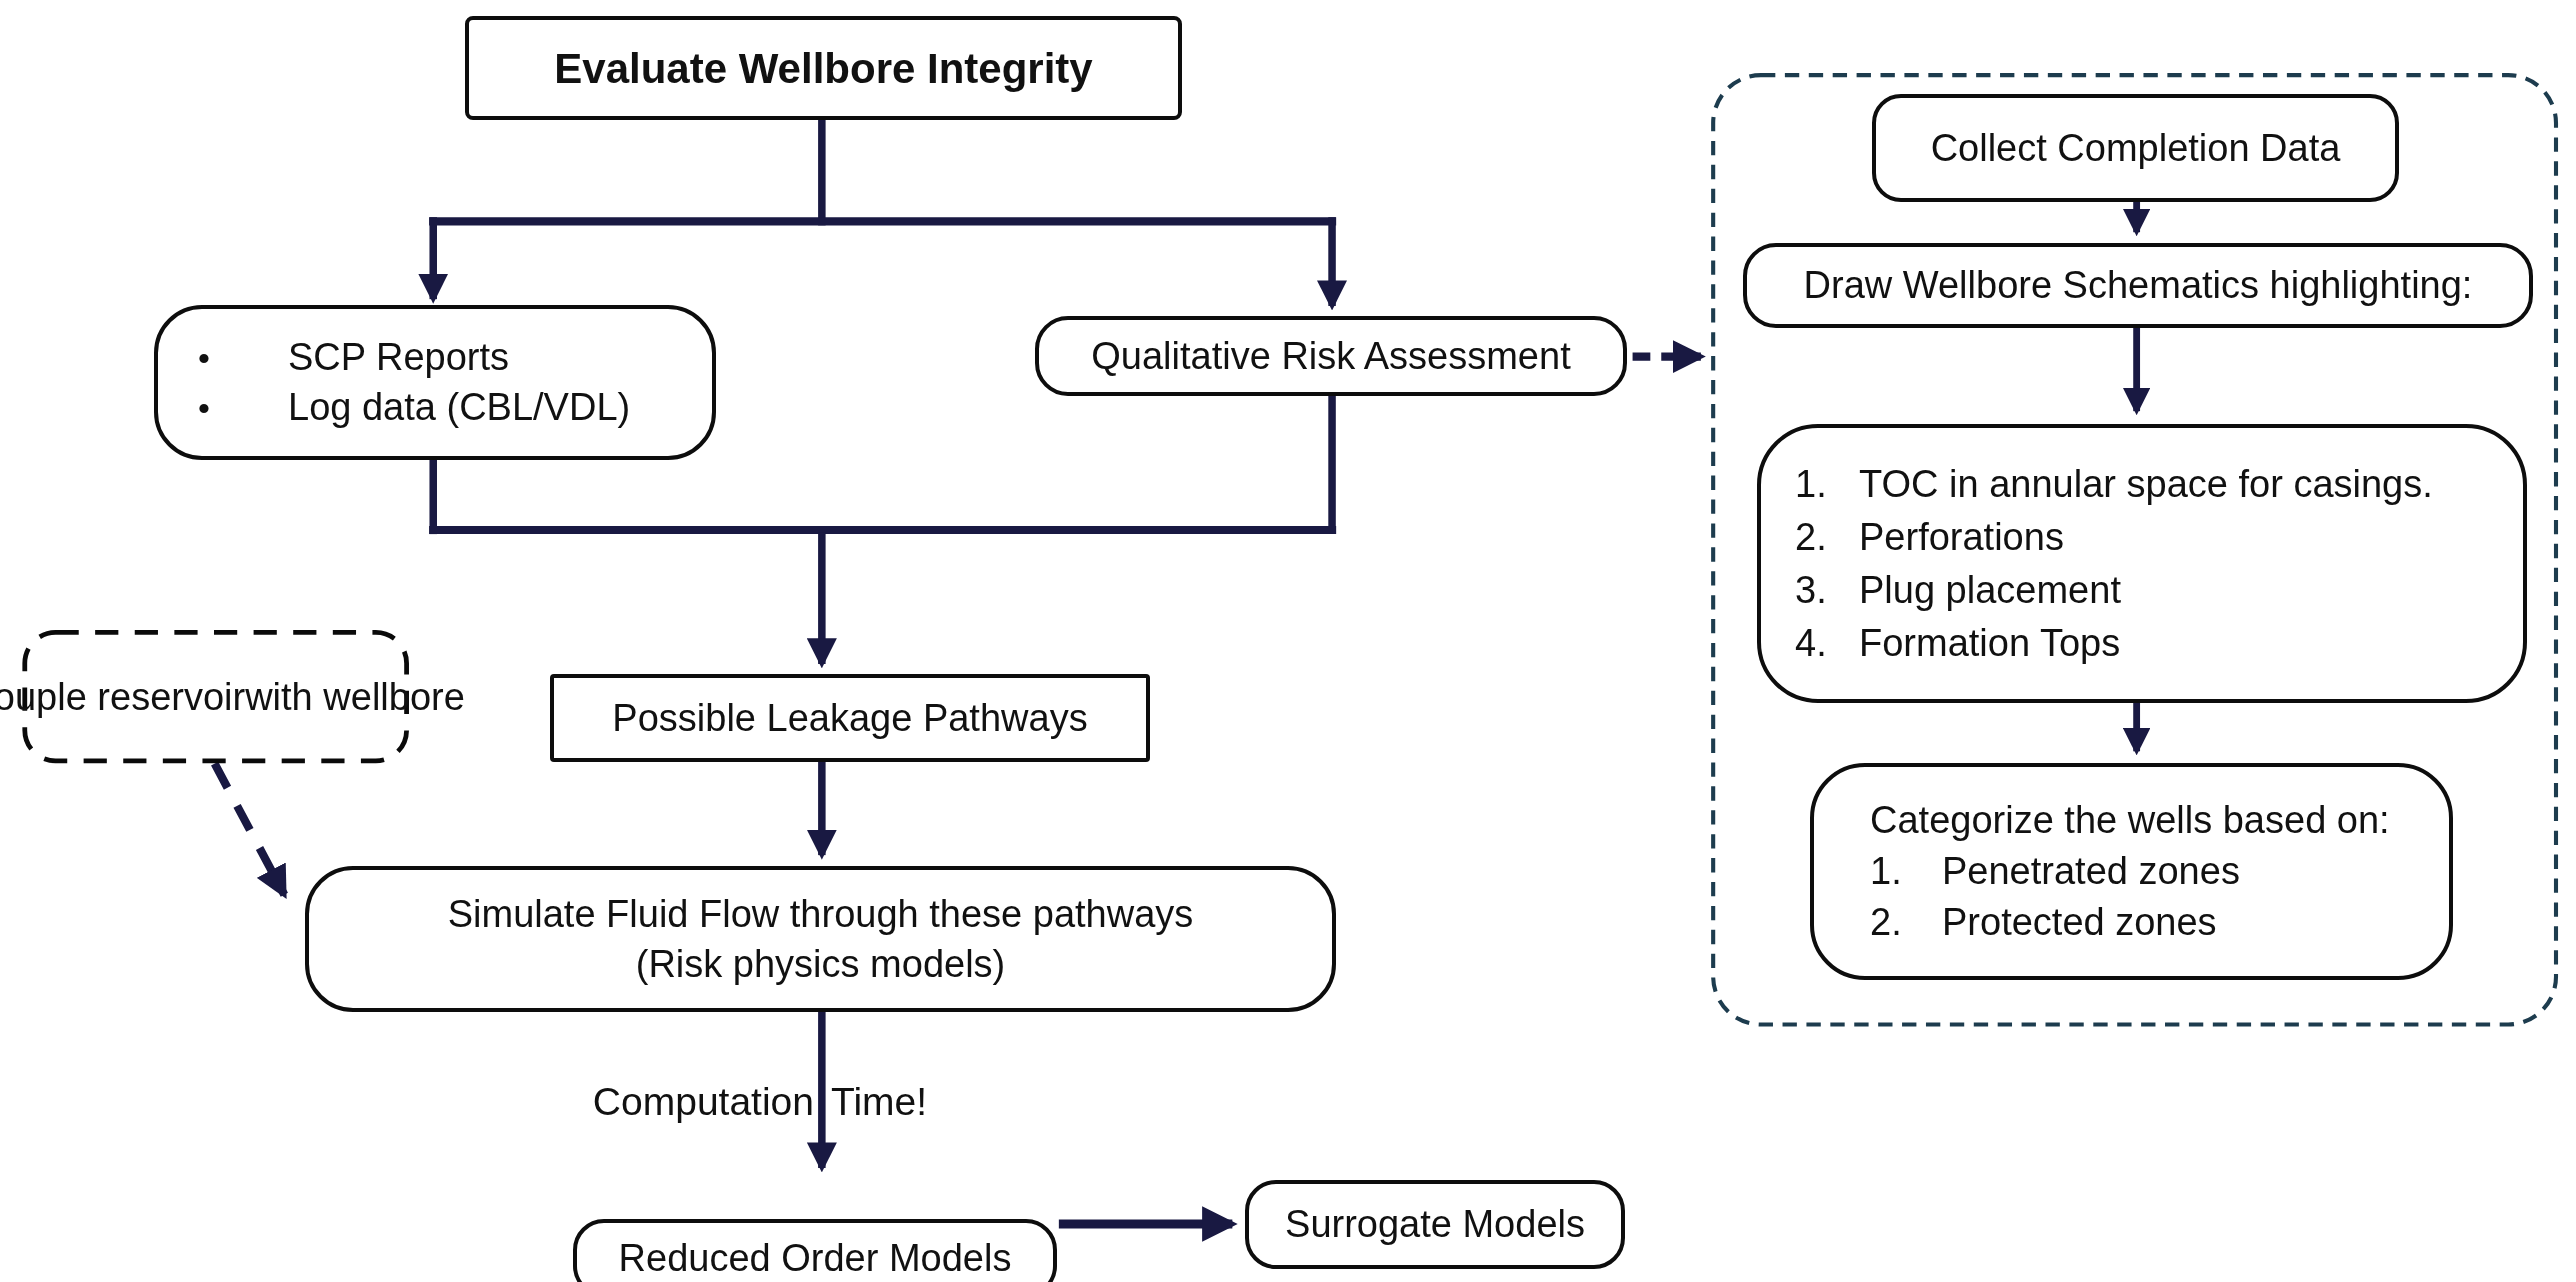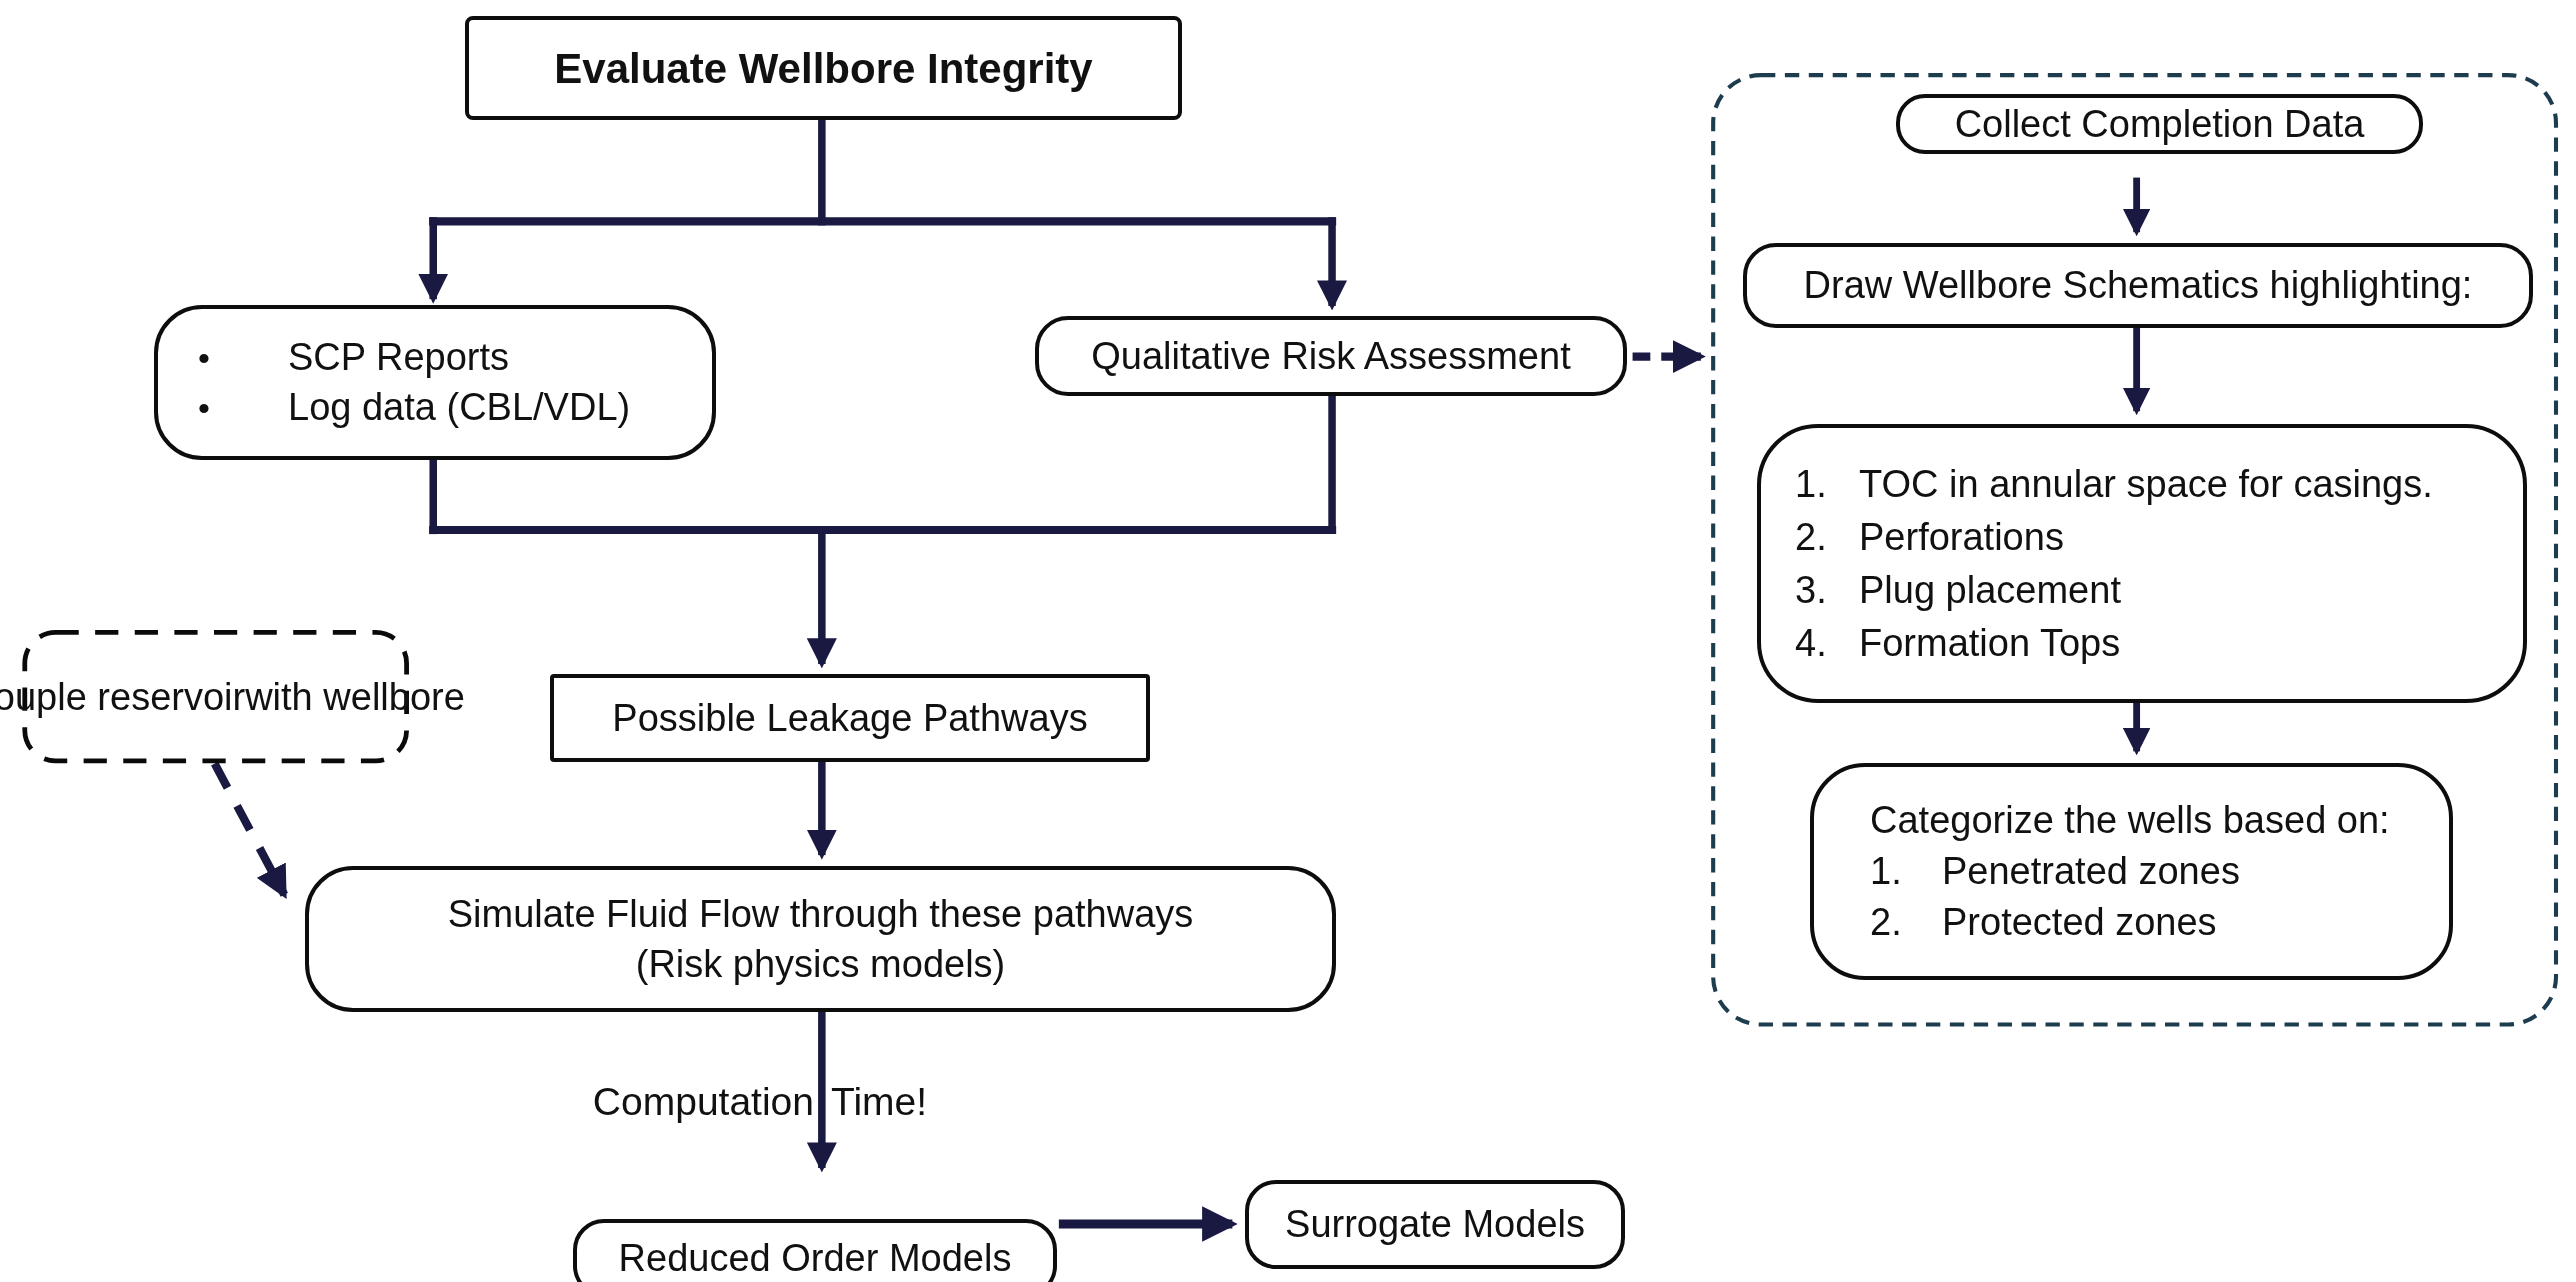--- a/index.html
+++ b/index.html
@@ -57,21 +57,21 @@
     font-size:38px;line-height:48px;text-align:center;white-space:nowrap;
   }
   .comp-label{
     position:absolute;z-index:1;top:1081px;
     font-size:39px;line-height:41px;white-space:nowrap;
   }
   .comp-left{left:478px;width:336px;text-align:right;}
   .comp-right{left:831px;text-align:left;}
   .reduced-box{left:573px;top:1179px;width:484px;height:78px;border-radius:31px;border-width:4.8px;margin-top:40px;}
   .surrogate-box{left:1245px;top:1180px;width:380px;height:89px;border-radius:31px;border-width:4.8px;}
-  .collect-box{left:1872px;top:94px;width:527px;height:60px;border-radius:29px;margin-left:24px;}
+  .collect-box{left:1872px;top:94px;width:527px;height:108px;border-radius:29px;}
   .draw-box{left:1743px;top:243px;width:790px;height:85px;border-radius:33px;}
   .list-box{left:1757px;top:424px;width:770px;height:279px;border-radius:61px;
     align-items:stretch;justify-content:center;padding-left:34px;text-align:left;font-size:38px;}
   .num-row{display:flex;align-items:baseline;line-height:53px;}
   .list-box .num{width:49px;}
   .list-box .it{padding-left:15px;}
   .cat-box{left:1810px;top:763px;width:643px;height:217px;border-radius:55px;
     align-items:stretch;justify-content:center;padding-left:56px;text-align:left;font-size:38px;}
   .cat-box .heading{line-height:51px;}
   .cat-box .num-row{line-height:51px;}

